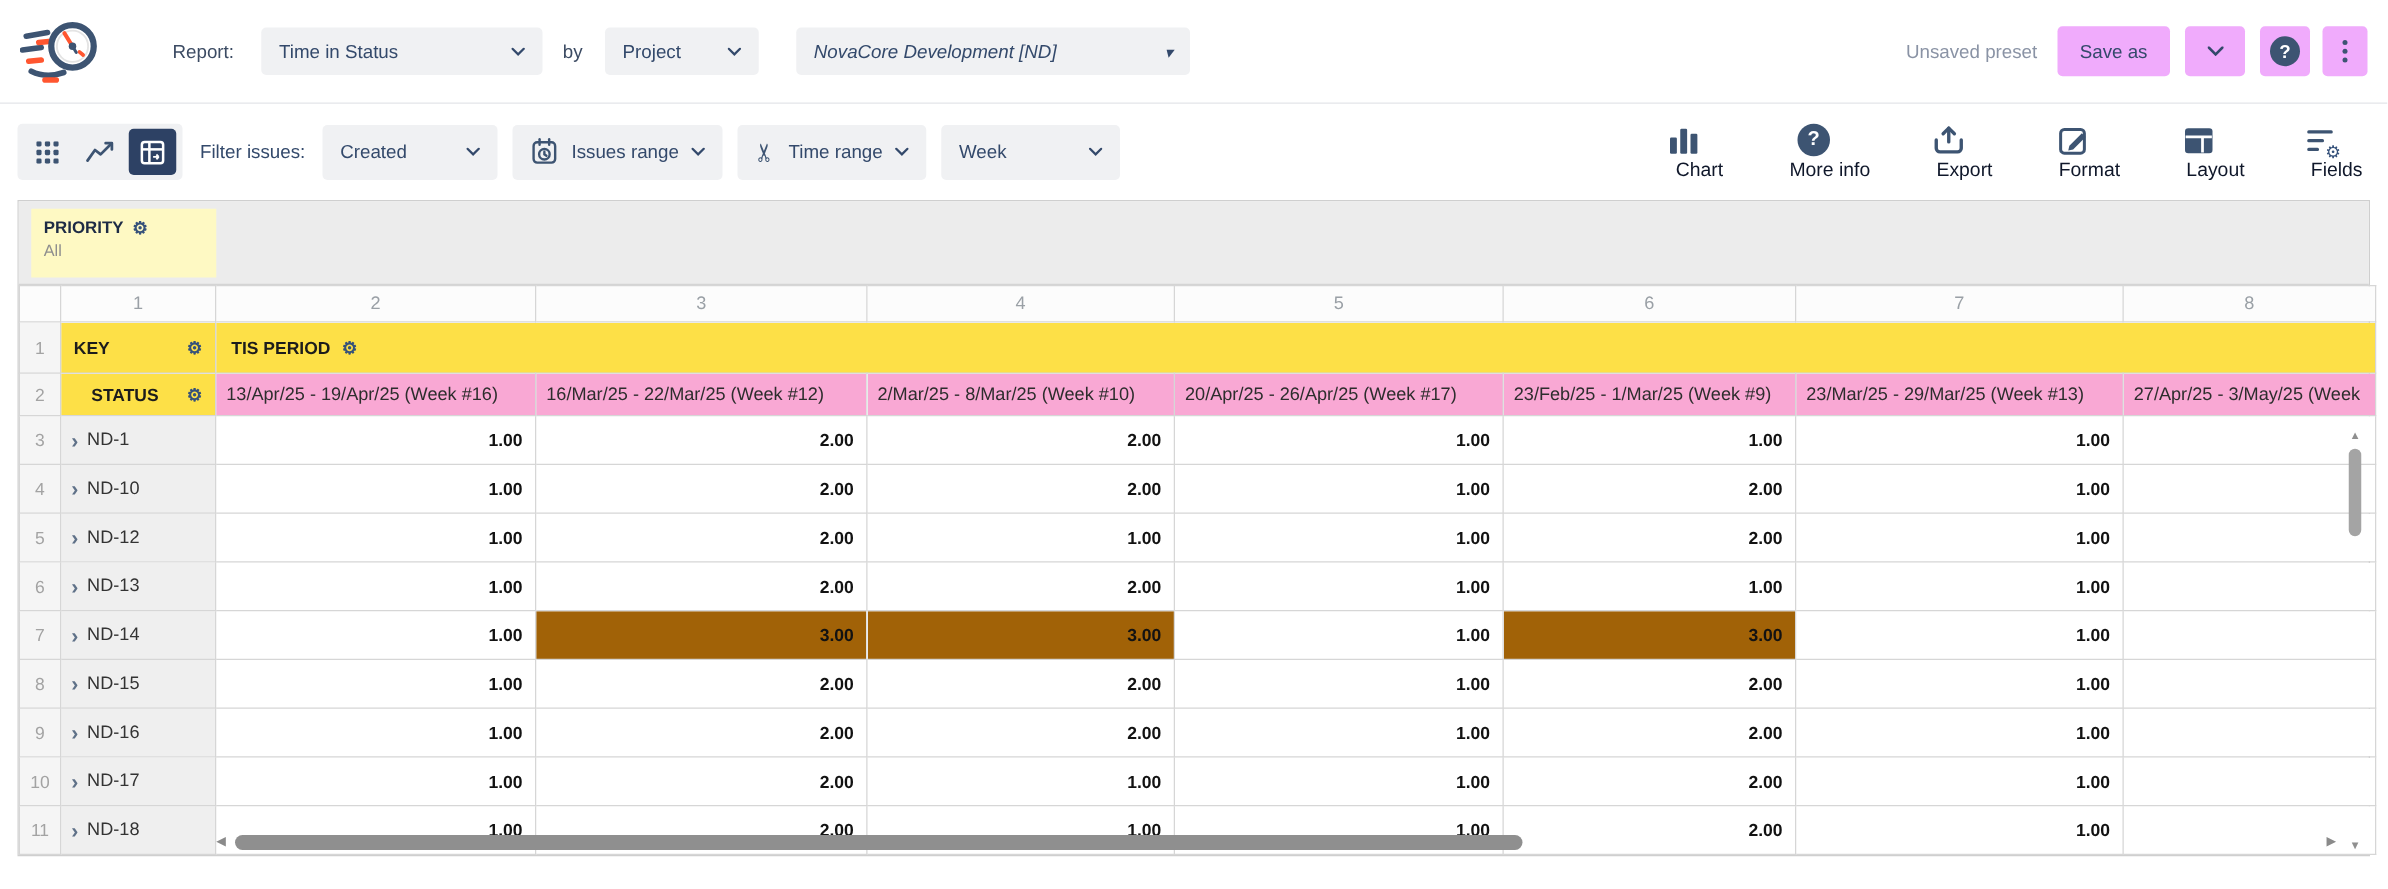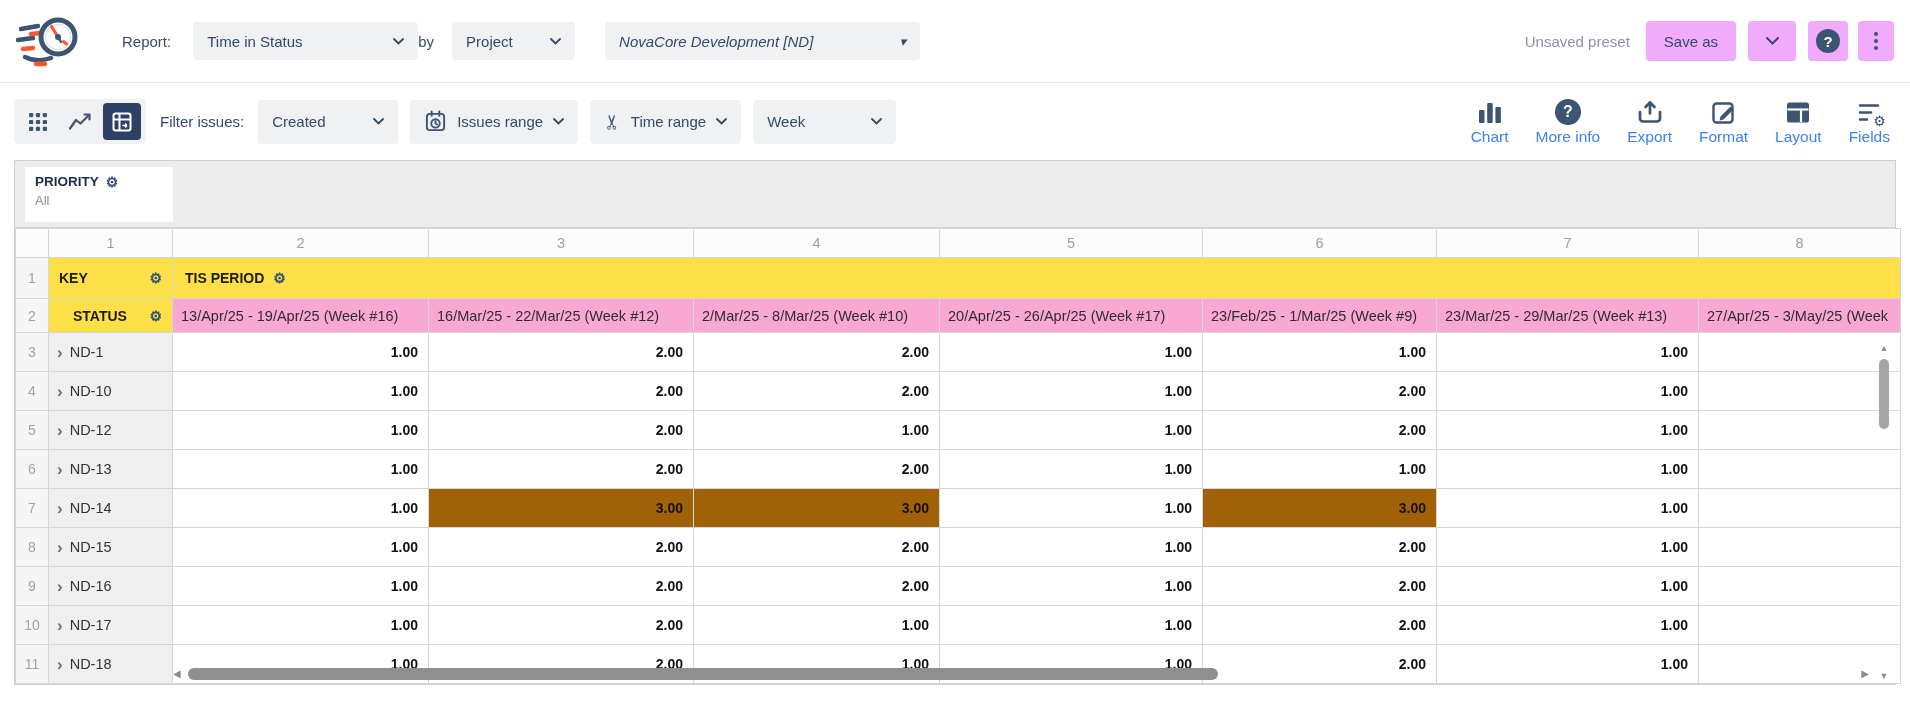--- a/index.html
+++ b/index.html
@@ -3,21 +3,21 @@
 <meta charset="utf-8">
 <style>
   * { box-sizing: border-box; margin: 0; padding: 0; }
   html, body { width: 1910px; height: 711px; overflow: hidden; background: #fff;
     font-family: "Liberation Sans", sans-serif; color: #1c2b41; }
 
   
   .topbar { height: 83px; display: flex; align-items: center; padding: 0 16px;
     border-bottom: 1px solid #e3e5e9; }
   .logo { margin-right: 40px; flex: 0 0 auto; }
-  .lbl { font-size: 15px; color: #3c4b63; }
+  .lbl { font-size: 15px; color: #3c4b63; margin-left: 16px; }
   .dd { background: #f0f1f3; border-radius: 4px; height: 38px; display: flex;
     align-items: center; justify-content: space-between; padding: 0 14px;
     font-size: 15px; color: #33496b; cursor: pointer; }
   .dd-report { width: 225px; margin-left: 22px; }
   .dd-group  { width: 123px; margin-left: 18px; }
   .dd-project{ width: 315px; margin-left: 30px; font-style: italic; }
   .caret { color: #33496b; font-size: 13px; line-height: 1; }
   .preset { margin-left: auto; font-size: 15px; color: #8a93a5; }
   .btn { background: #f0abfc; border: none; border-radius: 4px; height: 40px;
     font-size: 15px; color: #33496b; display: flex; align-items: center;
@@ -43,34 +43,34 @@
   .tbtn { margin-left: 12px; height: 44px; padding: 0 14px; gap: 10px; }
   .tbtn .ic { display: flex; align-items: center; }
   .dd-week { width: 143px; margin-left: 12px; height: 44px; }
   .scissors { display: inline-block; transform: rotate(-90deg); font-size: 20px;
     color: #3d5472; line-height: 1; }
   .tools { margin-left: auto; display: flex; gap: 27px; padding-right: 6px; }
   .tool { display: flex; flex-direction: column; align-items: center; gap: 3px;
     cursor: pointer; }
   .tool .ticon { height: 27px; display: flex; align-items: flex-end;
     justify-content: center; position: relative; }
-  .tool .tlabel { font-size: 15.5px; color: #3b82f6; }
+  .tool .tlabel { font-size: 15.5px; color: #0f172a; margin-left: 26px; }
   .qcircle { width: 26px; height: 26px; border-radius: 50%; background: #3d5472;
     color: #fff; font-weight: bold; font-size: 16px; display: flex;
     align-items: center; justify-content: center; }
   .fields-gear { position: absolute; right: -4px; bottom: -3px; font-size: 13px;
     color: #3d5472; background: #fff; line-height: 1; }
 
   
   .sheet { margin: 0 14px; border: 1px solid #cfcfcf; position: relative;
     background: #fff; }
   .priority-band { height: 67px; background: #ececec; border-bottom: 1px solid #d4d4d4;
     position: relative; }
   .priority-box { position: absolute; left: 10px; top: 6px; width: 148px; height: 55px;
-    background: #ffffff; padding: 7px 10px; cursor: pointer; }
+    background: #fef9c3; padding: 7px 10px; cursor: pointer; }
   .priority-title { font-size: 13.5px; font-weight: bold; color: #1d2b45;
     display: flex; align-items: center; gap: 7px; }
   .priority-value { font-size: 13px; color: #8e8e8e; margin-top: 4px; }
   .gear { color: #35517a; font-size: 14px; line-height: 1; cursor: pointer; }
 
   table { border-collapse: collapse; table-layout: fixed; width: 1886px; }
   td { border: 1px solid #d6d6d6; overflow: hidden; white-space: nowrap;
     vertical-align: middle; }
   .num { background: #f5f5f5; color: #a3a3a3; text-align: center; font-size: 14px; }
   .colnum td { height: 29px; background: #fcfcfc; color: #9aa0a6;

